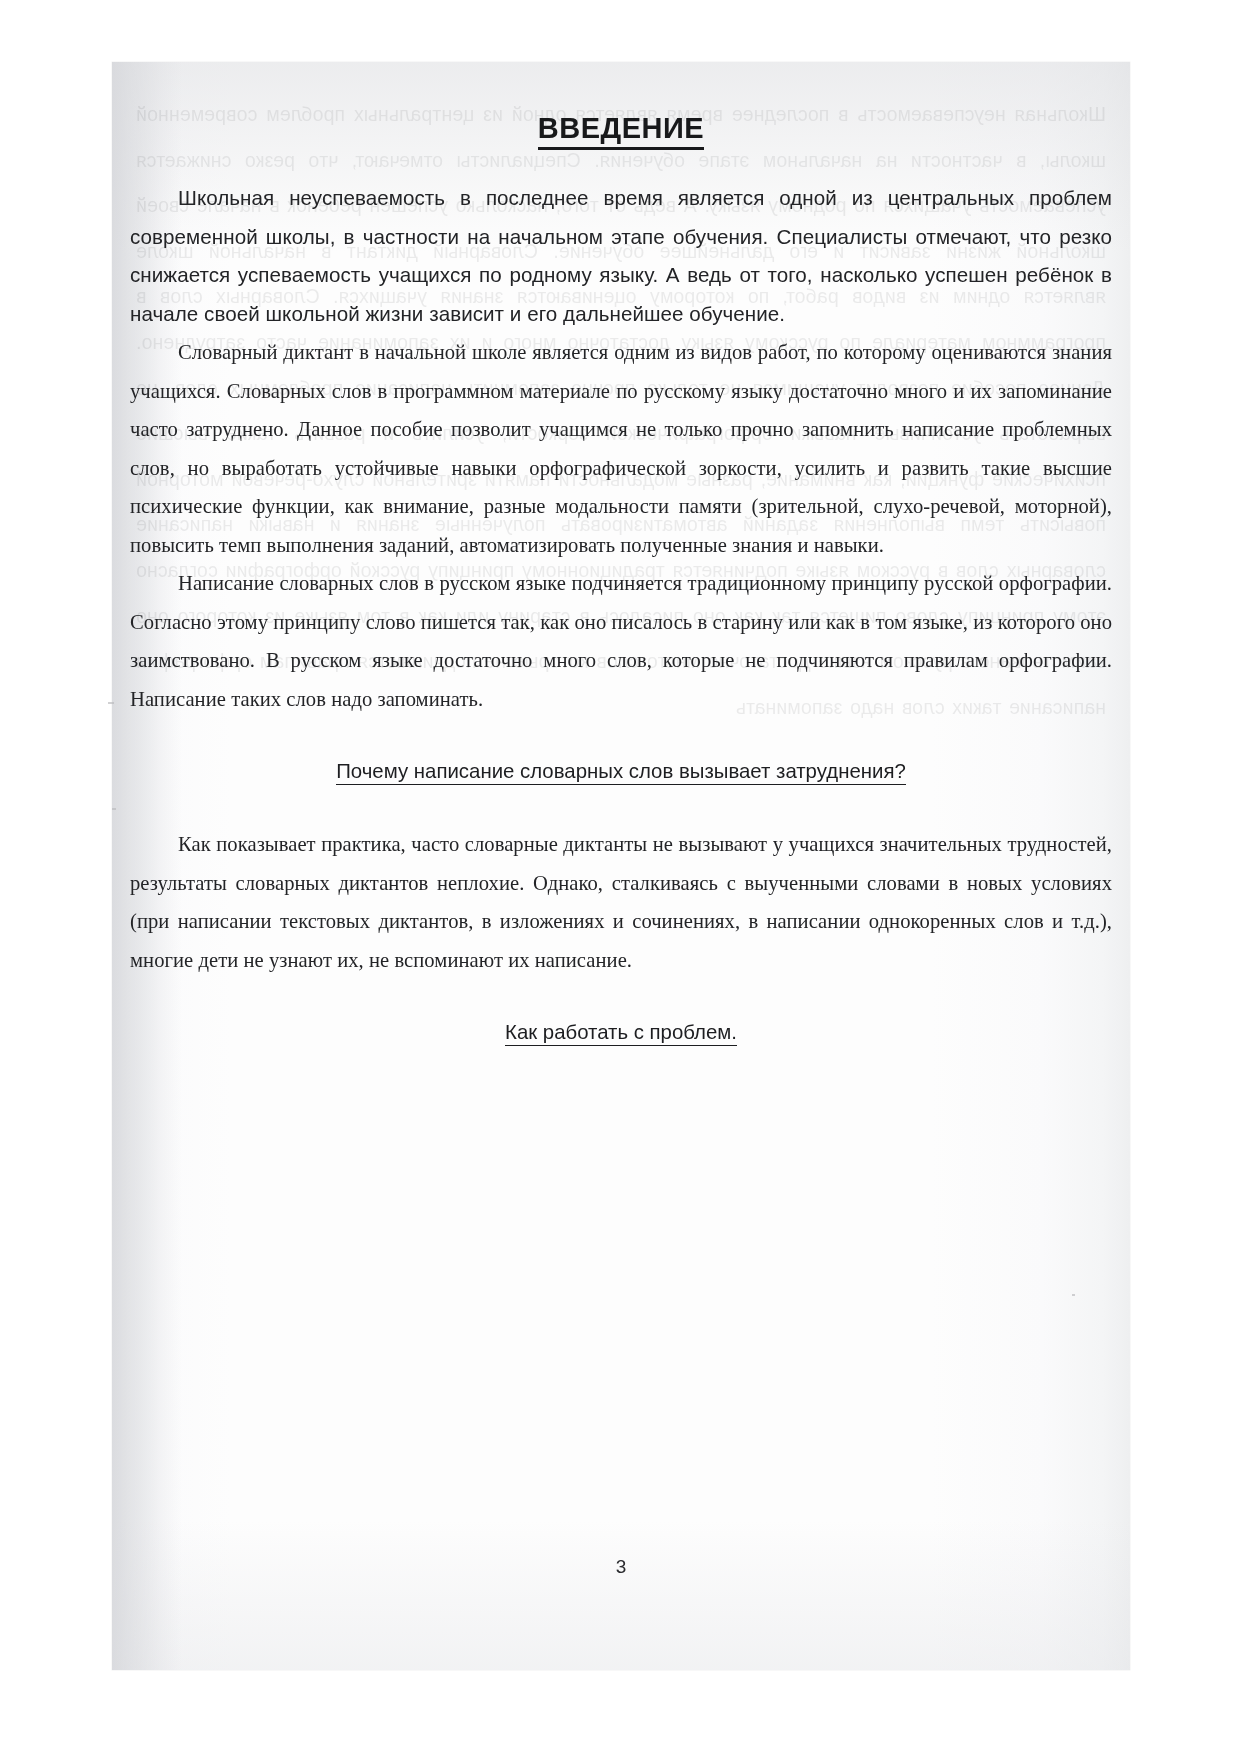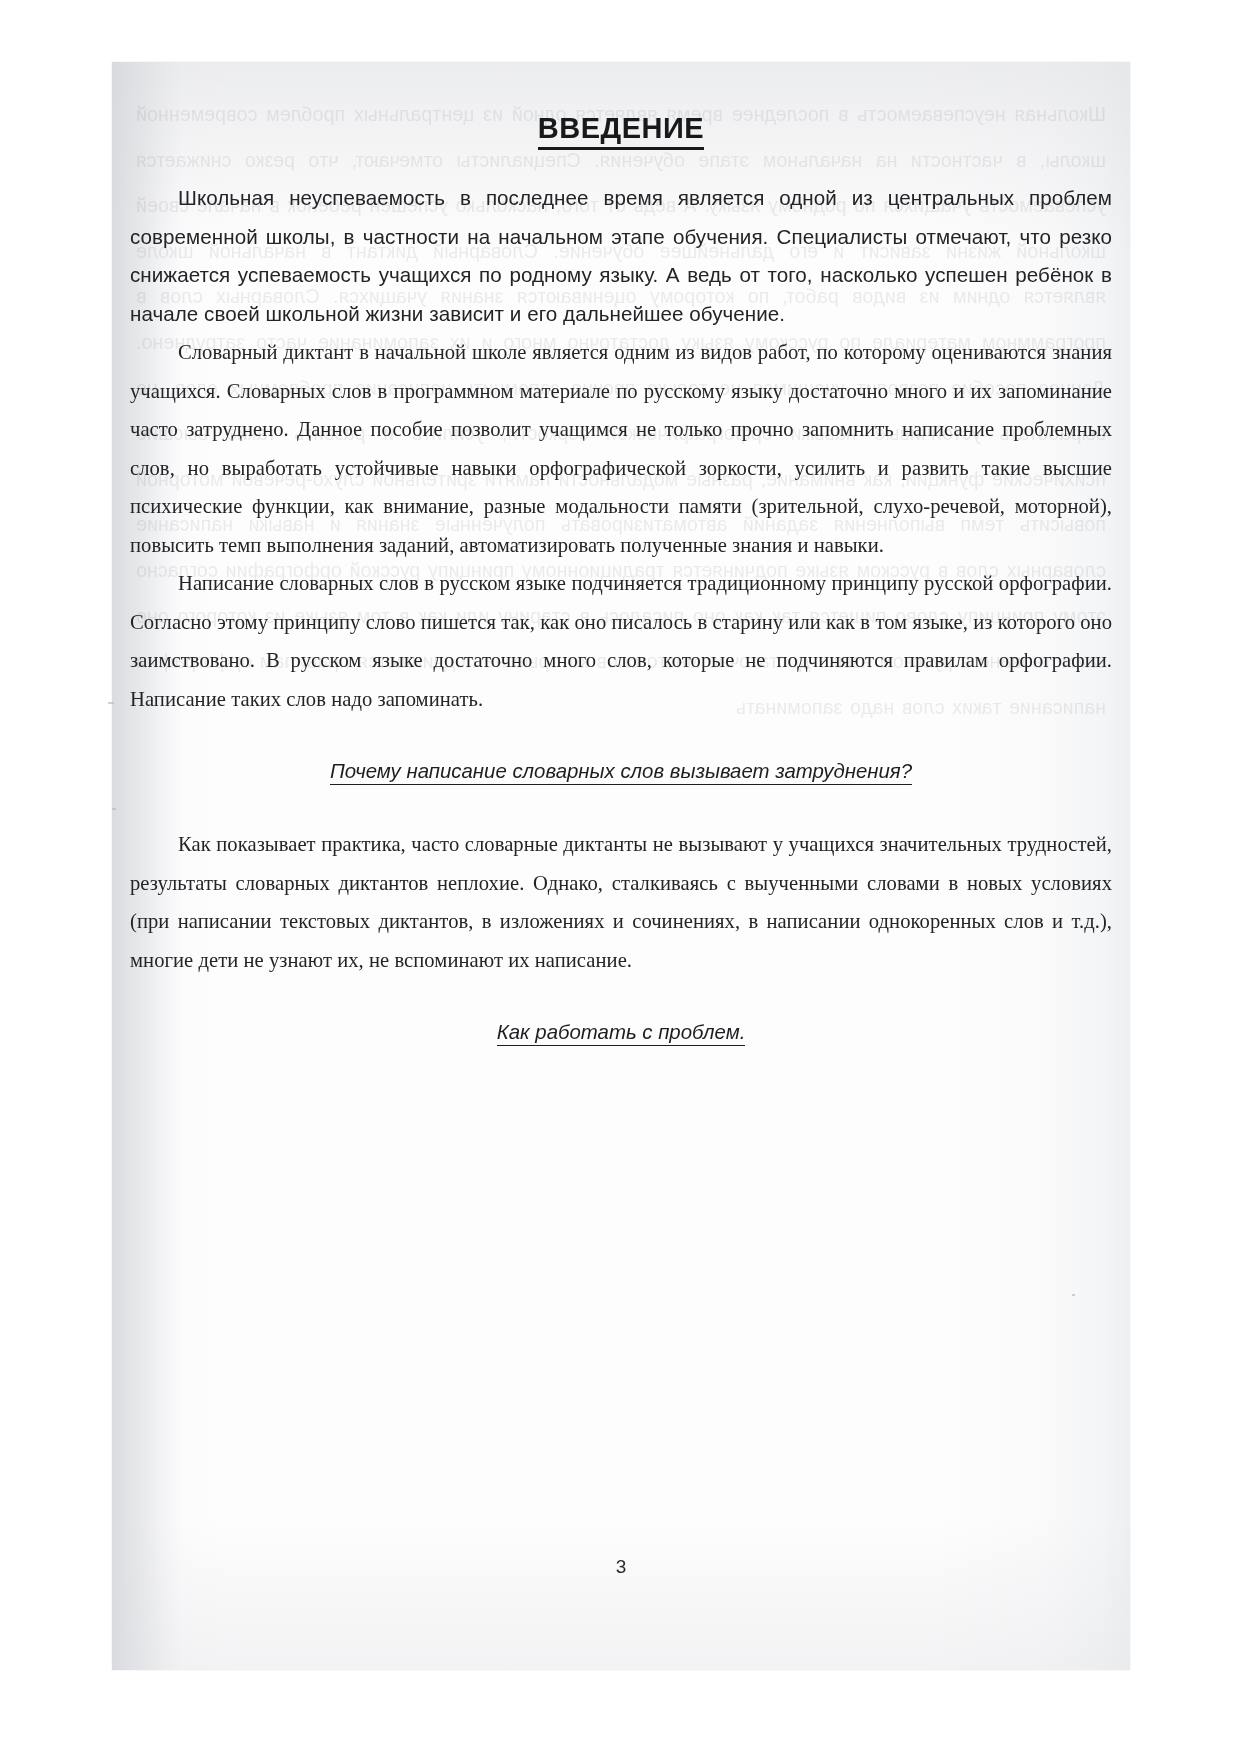--- a/index.html
+++ b/index.html
@@ -98,21 +98,20 @@
     text-align: justify;
     text-indent: 48px;
     letter-spacing: 0.05px;
     text-justify: inter-word;
   }
   .para-gap { margin-top: 0px; font-family: Liberation Serif, serif; }
 
   .section-heading {
     text-align: center;
     font-size: 20.4px;
-    font-style: italic;
     font-weight: normal;
     color: #1d1e21;
     margin: 0;
     padding: 0;
   }
   .section-heading span {
     border-bottom: 1.8px solid #1d1e21;
     padding-bottom: 2px;
   }
 

